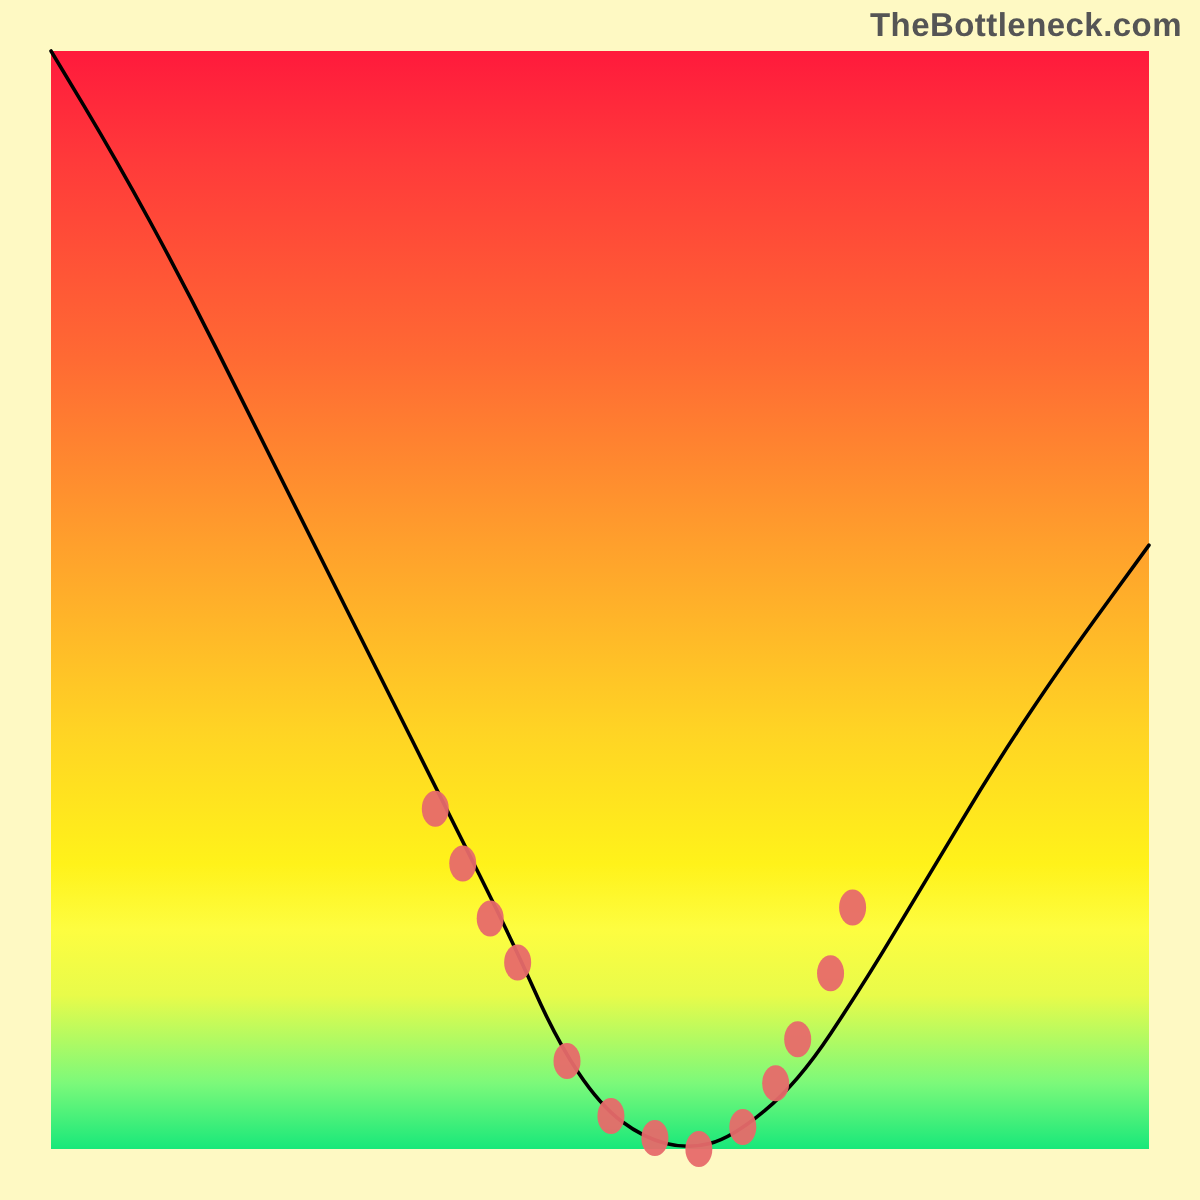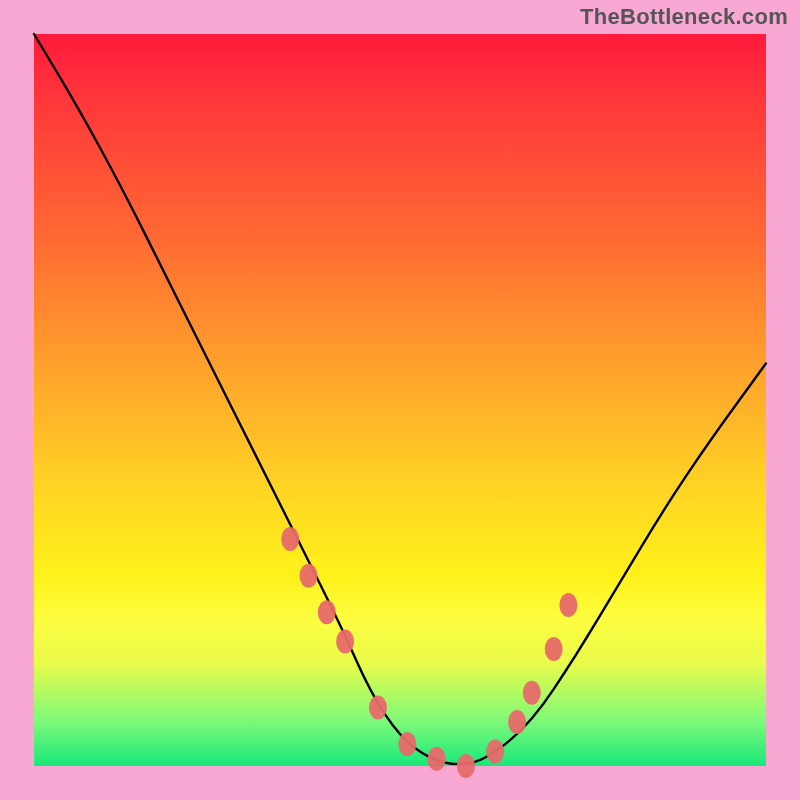--- a/index.html
+++ b/index.html
@@ -8,21 +8,21 @@
     width: 800px;
     height: 800px;
     background: #000;
     overflow: hidden;
     font-family: Arial, Helvetica, sans-serif;
   }
   .frame {
     position: relative;
     width: 800px;
     height: 800px;
-    background: #f9a8d4;
+    background: #fef9c3;
   }
   .plot-area {
     position: absolute;
     left: 34px;
     top: 34px;
     width: 732px;
     height: 732px;
     
     background: linear-gradient(
       to bottom,

